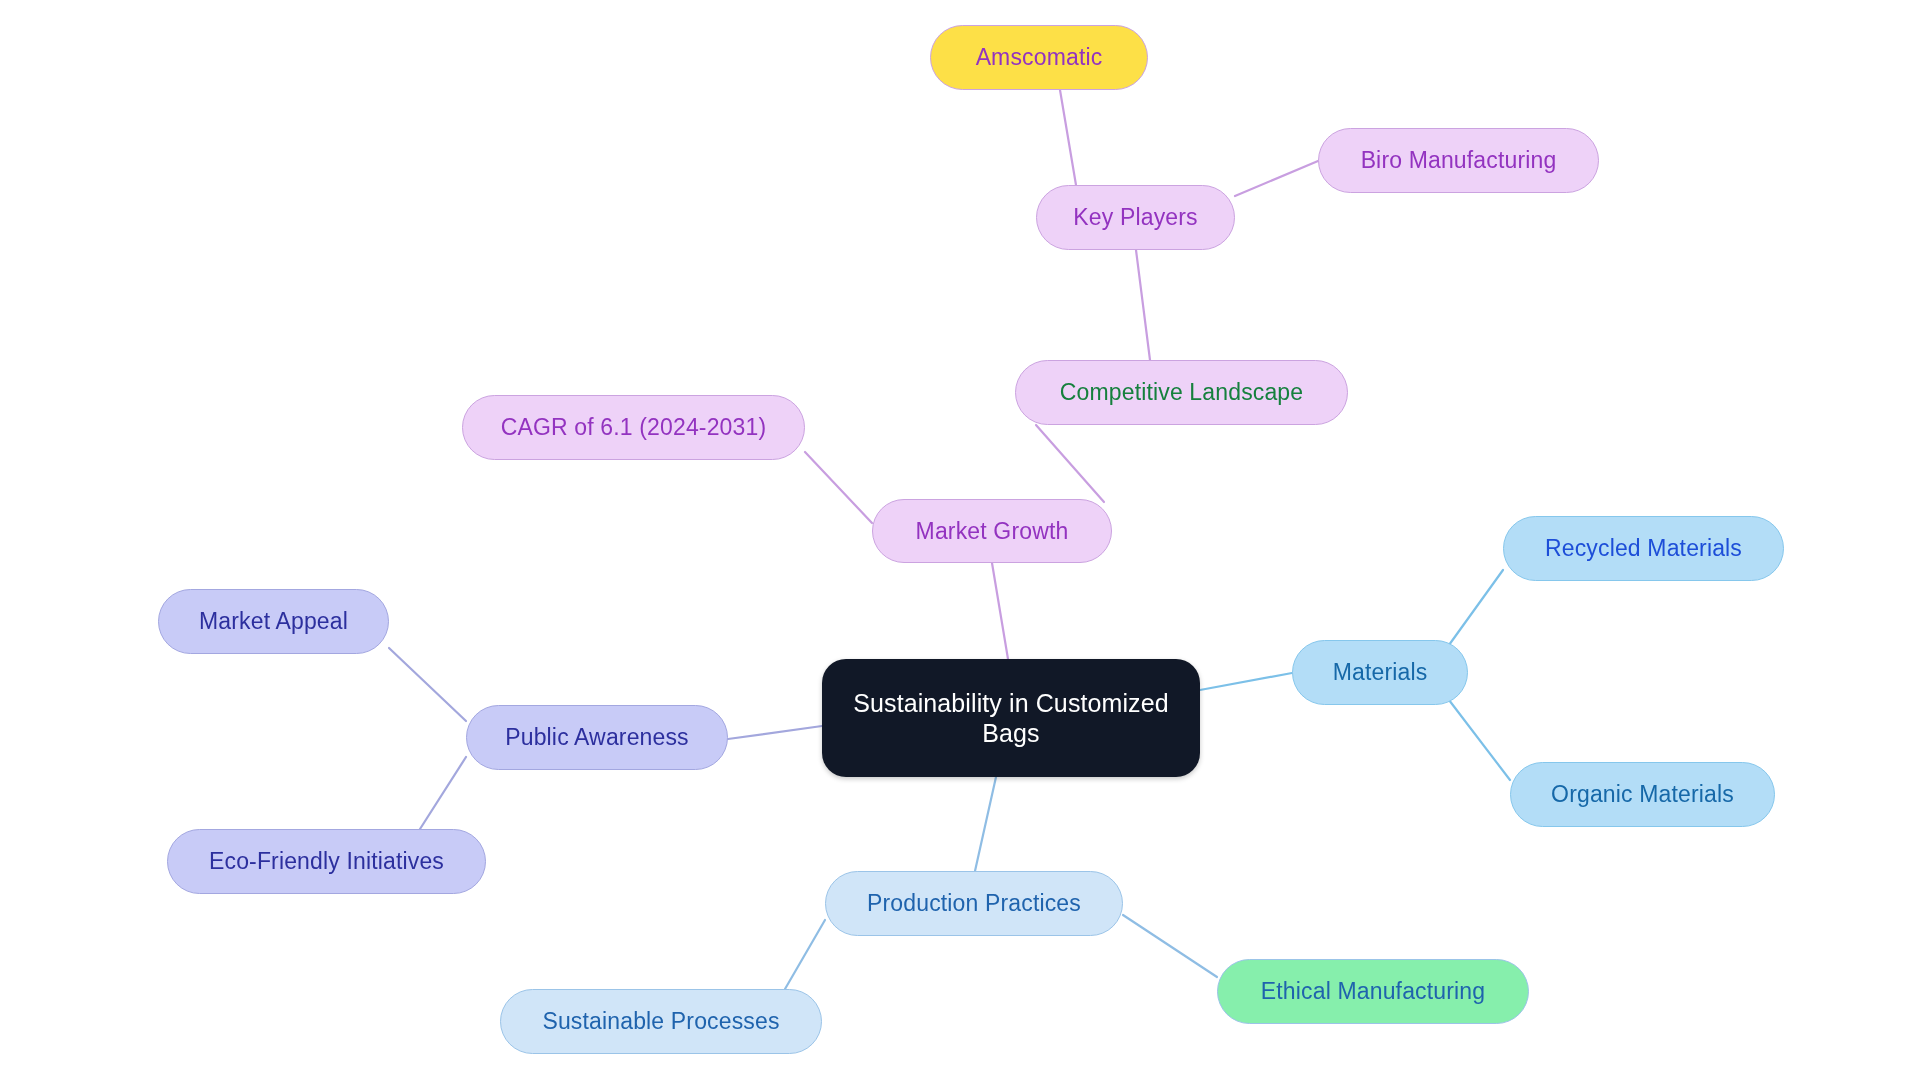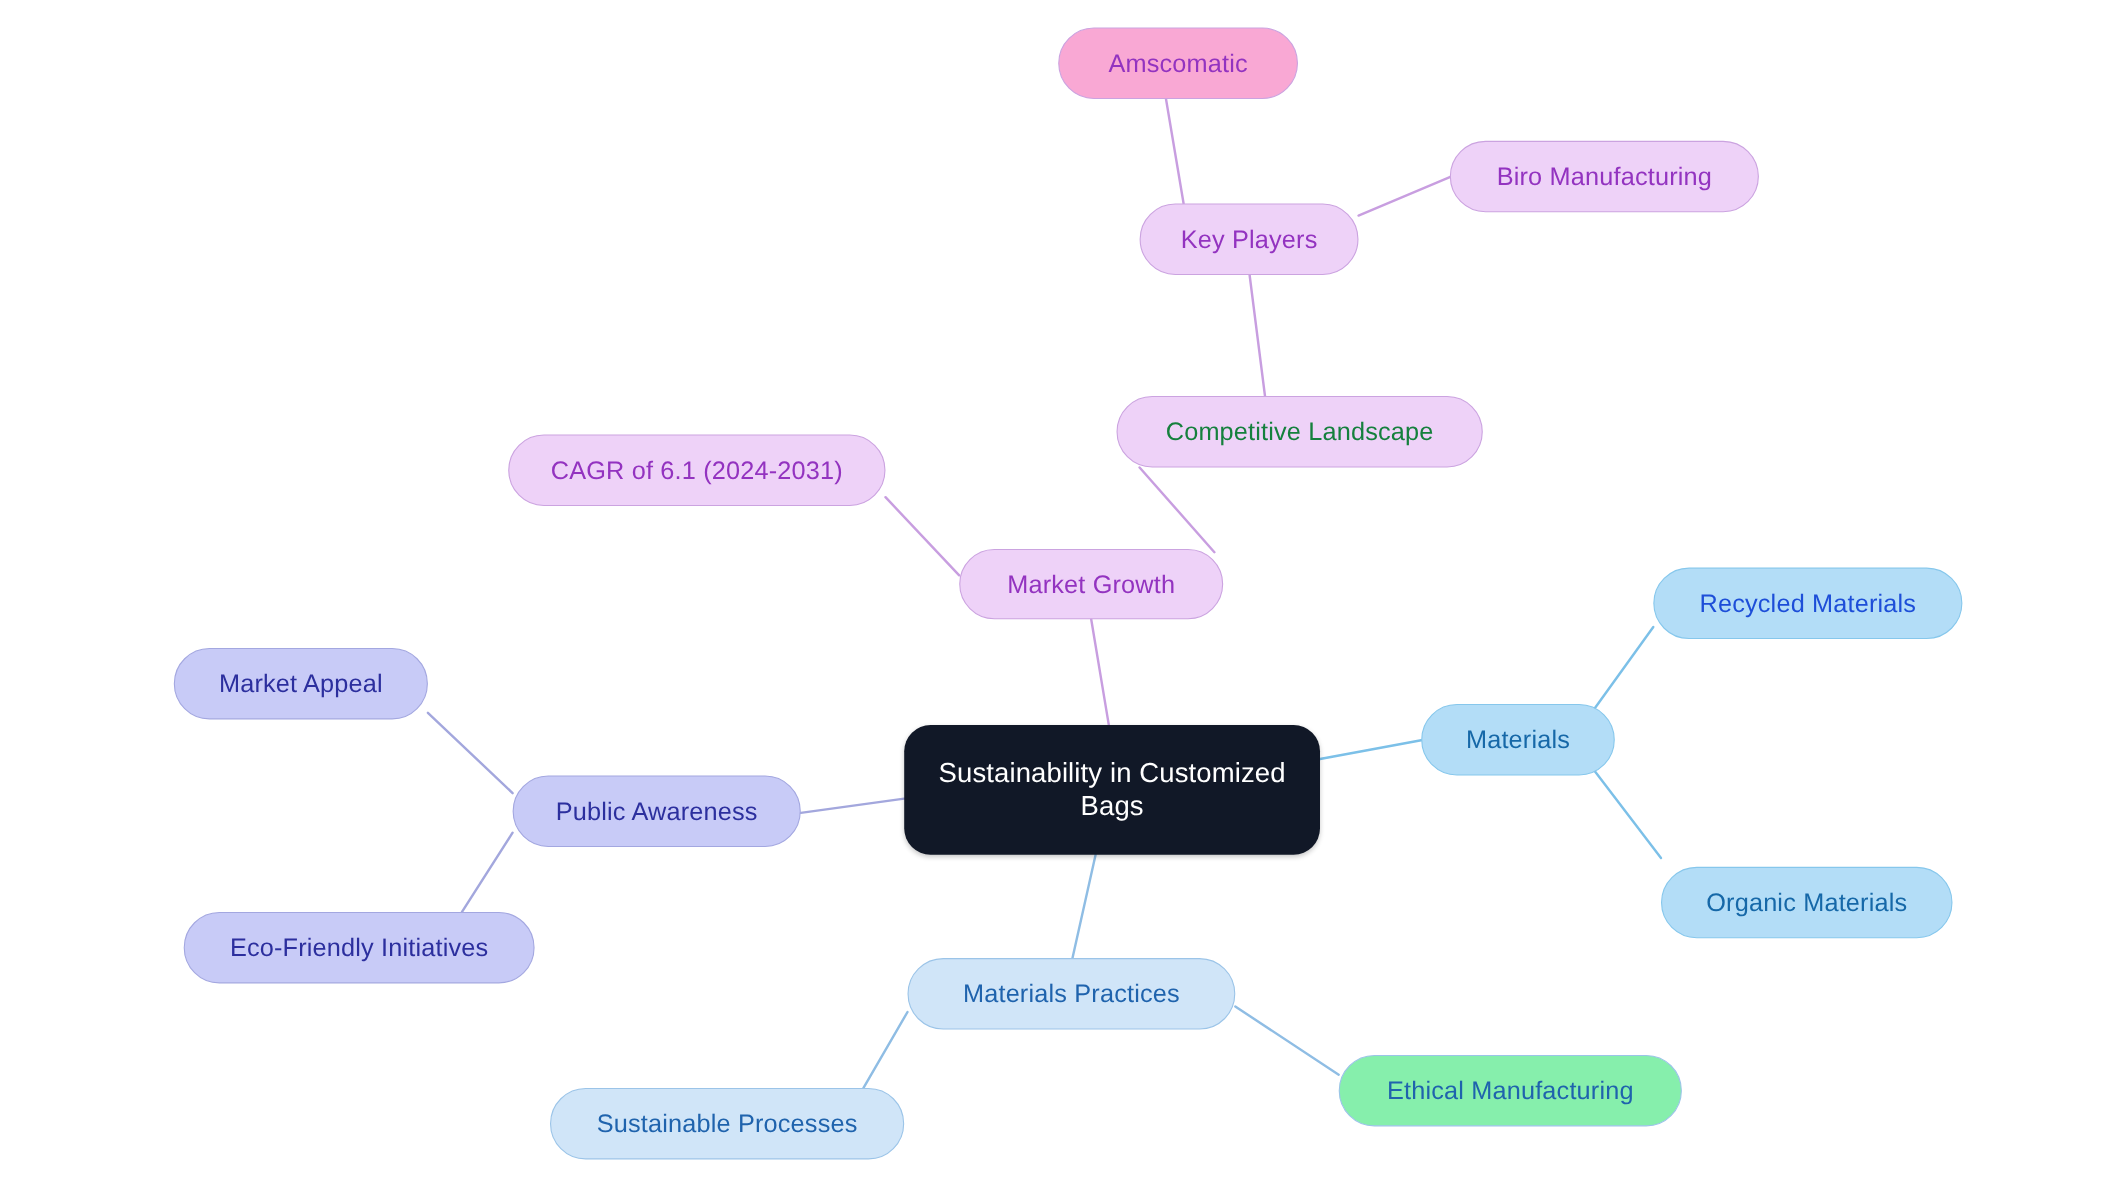--- a/index.html
+++ b/index.html
@@ -81,25 +81,25 @@
         <line x1="466" y1="757" x2="420" y2="829" stroke="#a3a7dd" stroke-width="2.2" stroke-linecap="round"></line>
       </g>
   </svg>
   <div id="nodes-layer">
       <div class="node node-root" style="left: 822px; top: 659px; width: 378px; height: 118px; background: rgb(17, 24, 39); border-color: rgb(17, 24, 39); color: rgb(255, 255, 255);"><span>Sustainability in Customized
 Bags</span></div>
       <div class="node node-branch" style="left: 872px; top: 499px; width: 240px; height: 64px; background: rgb(238, 210, 248); border-color: rgb(203, 163, 224); color: rgb(147, 51, 192);"><span>Market Growth</span></div>
       <div class="node node-leaf" style="left: 462px; top: 395px; width: 343px; height: 65px; background: rgb(238, 210, 248); border-color: rgb(203, 163, 224); color: rgb(147, 51, 192);"><span>CAGR of 6.1 (2024-2031)</span></div>
       <div class="node node-leaf" style="left: 1015px; top: 360px; width: 333px; height: 65px; background: rgb(238, 210, 248); border-color: rgb(203, 163, 224); color: #15803d;"><span>Competitive Landscape</span></div>
       <div class="node node-leaf" style="left: 1036px; top: 185px; width: 199px; height: 65px; background: rgb(238, 210, 248); border-color: rgb(203, 163, 224); color: rgb(147, 51, 192);"><span>Key Players</span></div>
-      <div class="node node-leaf" style="left: 962px; top: 25px; width: 218px; height: 65px; background: #f9a8d4; border-color: rgb(203, 163, 224); color: rgb(147, 51, 192);"><span>Amscomatic</span></div>
+      <div class="node node-leaf" style="left: 930px; top: 25px; width: 218px; height: 65px; background: #fde047; border-color: rgb(203, 163, 224); color: rgb(147, 51, 192);"><span>Amscomatic</span></div>
       <div class="node node-leaf" style="left: 1318px; top: 128px; width: 281px; height: 65px; background: rgb(238, 210, 248); border-color: rgb(203, 163, 224); color: rgb(147, 51, 192);"><span>Biro Manufacturing</span></div>
       <div class="node node-branch" style="left: 1292px; top: 640px; width: 176px; height: 65px; background: rgb(179, 221, 247); border-color: rgb(134, 199, 236); color: rgb(22, 104, 168);"><span>Materials</span></div>
       <div class="node node-leaf" style="left: 1503px; top: 516px; width: 281px; height: 65px; background: rgb(179, 221, 247); border-color: rgb(134, 199, 236); color: #1d4ed8;"><span>Recycled Materials</span></div>
-      <div class="node node-leaf" style="left: 1510px; top: 788px; width: 265px; height: 65px; background: rgb(179, 221, 247); border-color: rgb(134, 199, 236); color: rgb(22, 104, 168);"><span>Organic Materials</span></div>
-      <div class="node node-branch" style="left: 825px; top: 871px; width: 298px; height: 65px; background: rgb(208, 229, 248); border-color: rgb(155, 196, 232); color: rgb(31, 99, 173);"><span>Materials Practices</span></div>
+      <div class="node node-leaf" style="left: 1510px; top: 762px; width: 265px; height: 65px; background: rgb(179, 221, 247); border-color: rgb(134, 199, 236); color: rgb(22, 104, 168);"><span>Organic Materials</span></div>
+      <div class="node node-branch" style="left: 825px; top: 871px; width: 298px; height: 65px; background: rgb(208, 229, 248); border-color: rgb(155, 196, 232); color: rgb(31, 99, 173);"><span>Production Practices</span></div>
       <div class="node node-leaf" style="left: 500px; top: 989px; width: 322px; height: 65px; background: rgb(208, 229, 248); border-color: rgb(155, 196, 232); color: rgb(31, 99, 173);"><span>Sustainable Processes</span></div>
       <div class="node node-leaf" style="left: 1217px; top: 959px; width: 312px; height: 65px; background: #86efac; border-color: rgb(155, 196, 232); color: rgb(31, 99, 173);"><span>Ethical Manufacturing</span></div>
       <div class="node node-branch" style="left: 466px; top: 705px; width: 262px; height: 65px; background: rgb(200, 203, 247); border-color: rgb(163, 167, 224); color: rgb(44, 47, 158);"><span>Public Awareness</span></div>
       <div class="node node-leaf" style="left: 158px; top: 589px; width: 231px; height: 65px; background: rgb(200, 203, 247); border-color: rgb(163, 167, 224); color: rgb(44, 47, 158);"><span>Market Appeal</span></div>
       <div class="node node-leaf" style="left: 167px; top: 829px; width: 319px; height: 65px; background: rgb(200, 203, 247); border-color: rgb(163, 167, 224); color: rgb(44, 47, 158);"><span>Eco-Friendly Initiatives</span></div>
     </div>
 </div>
 
 </body></html>

